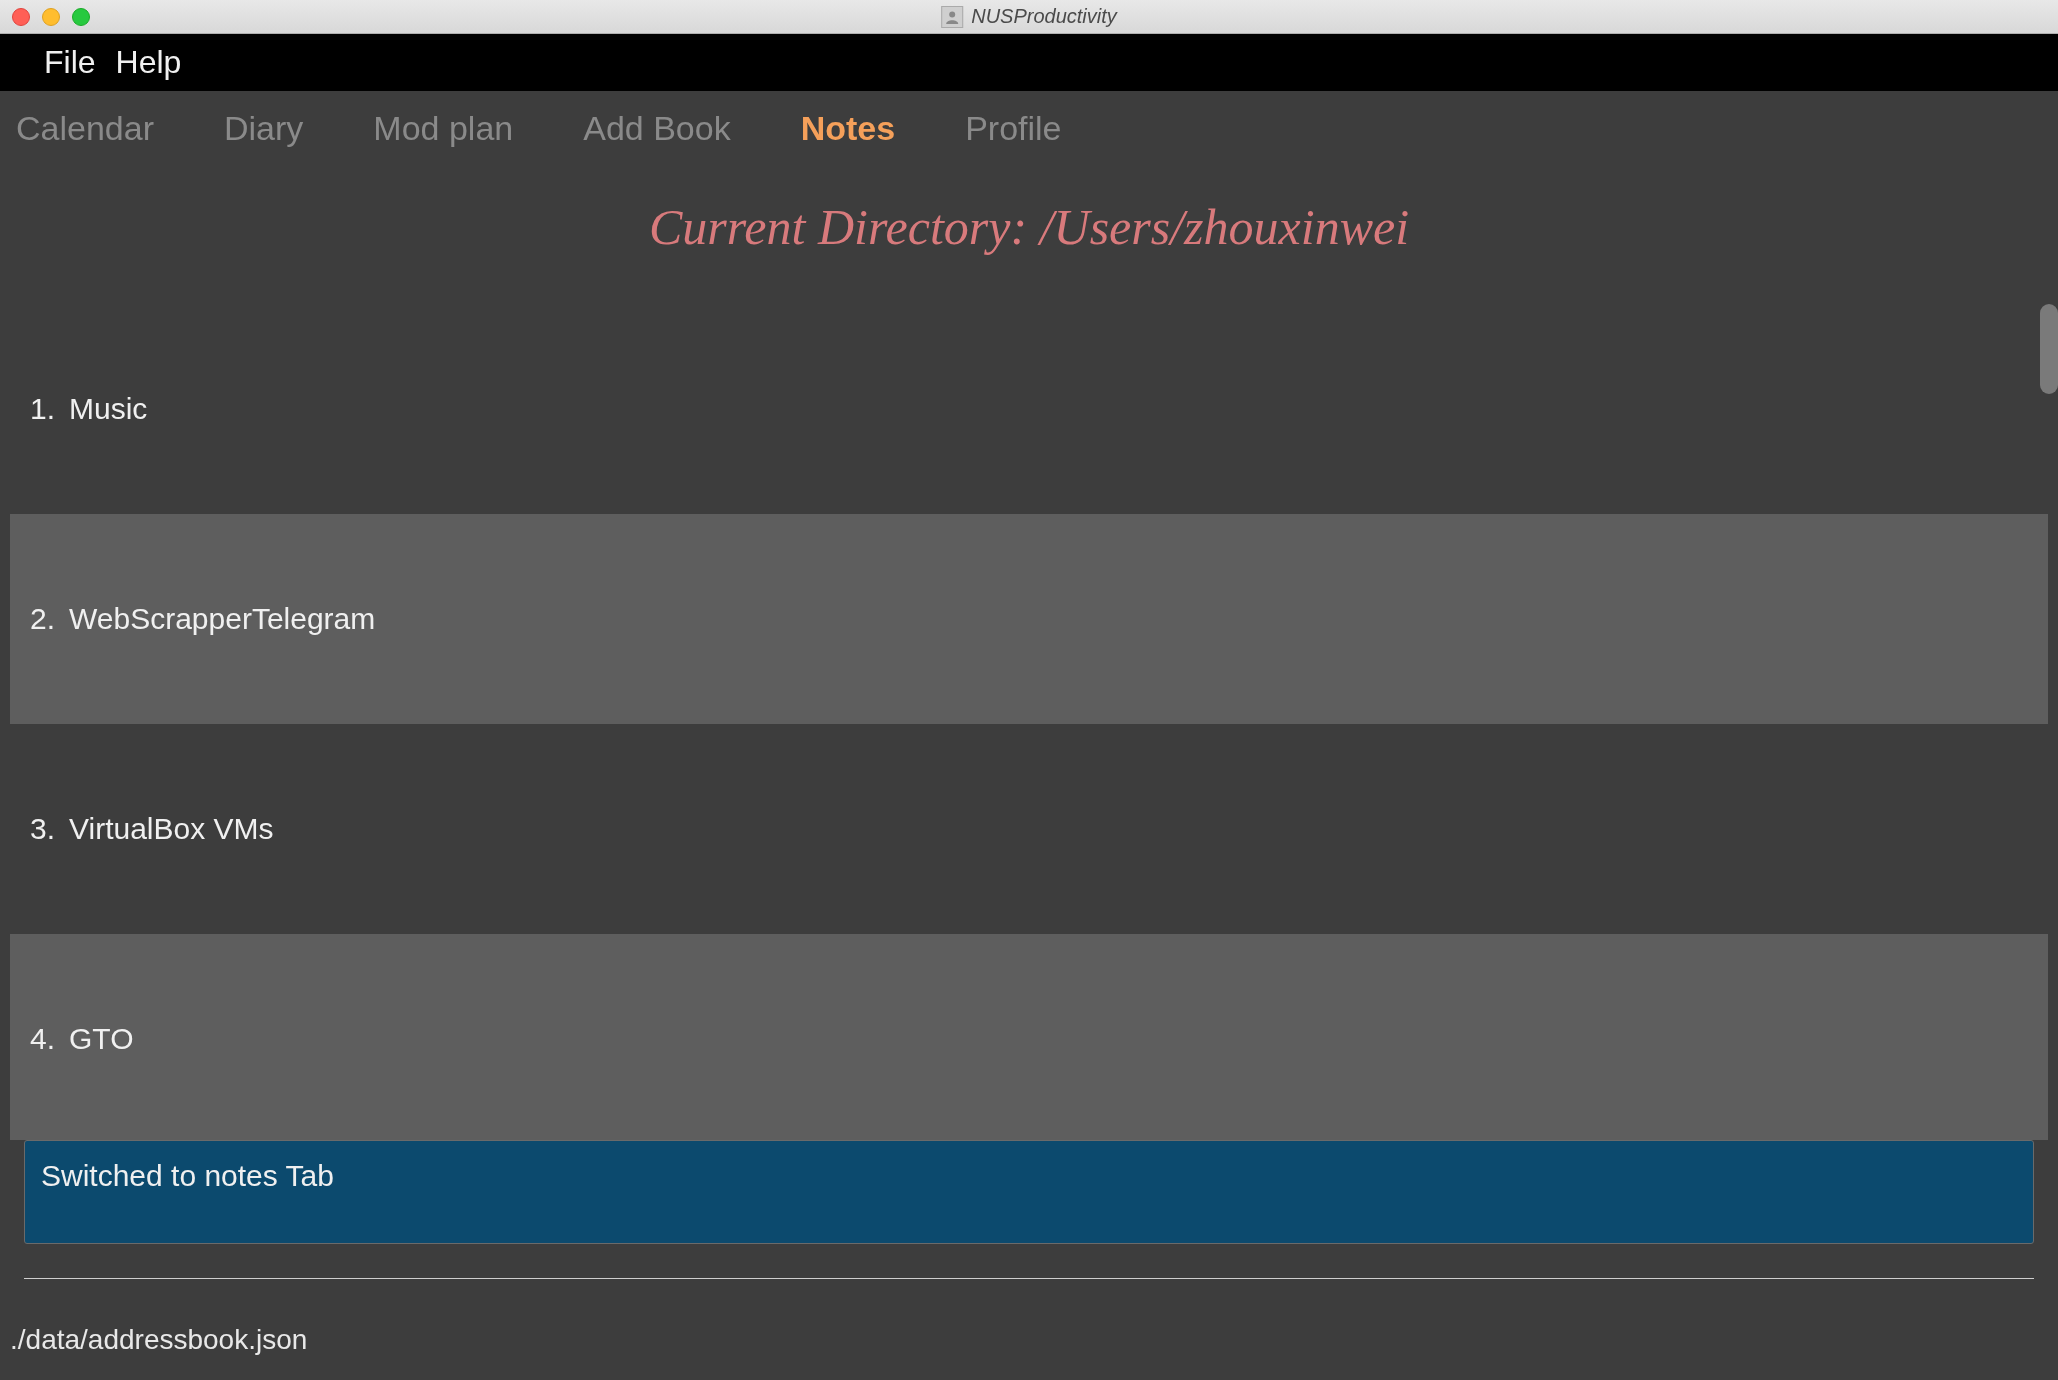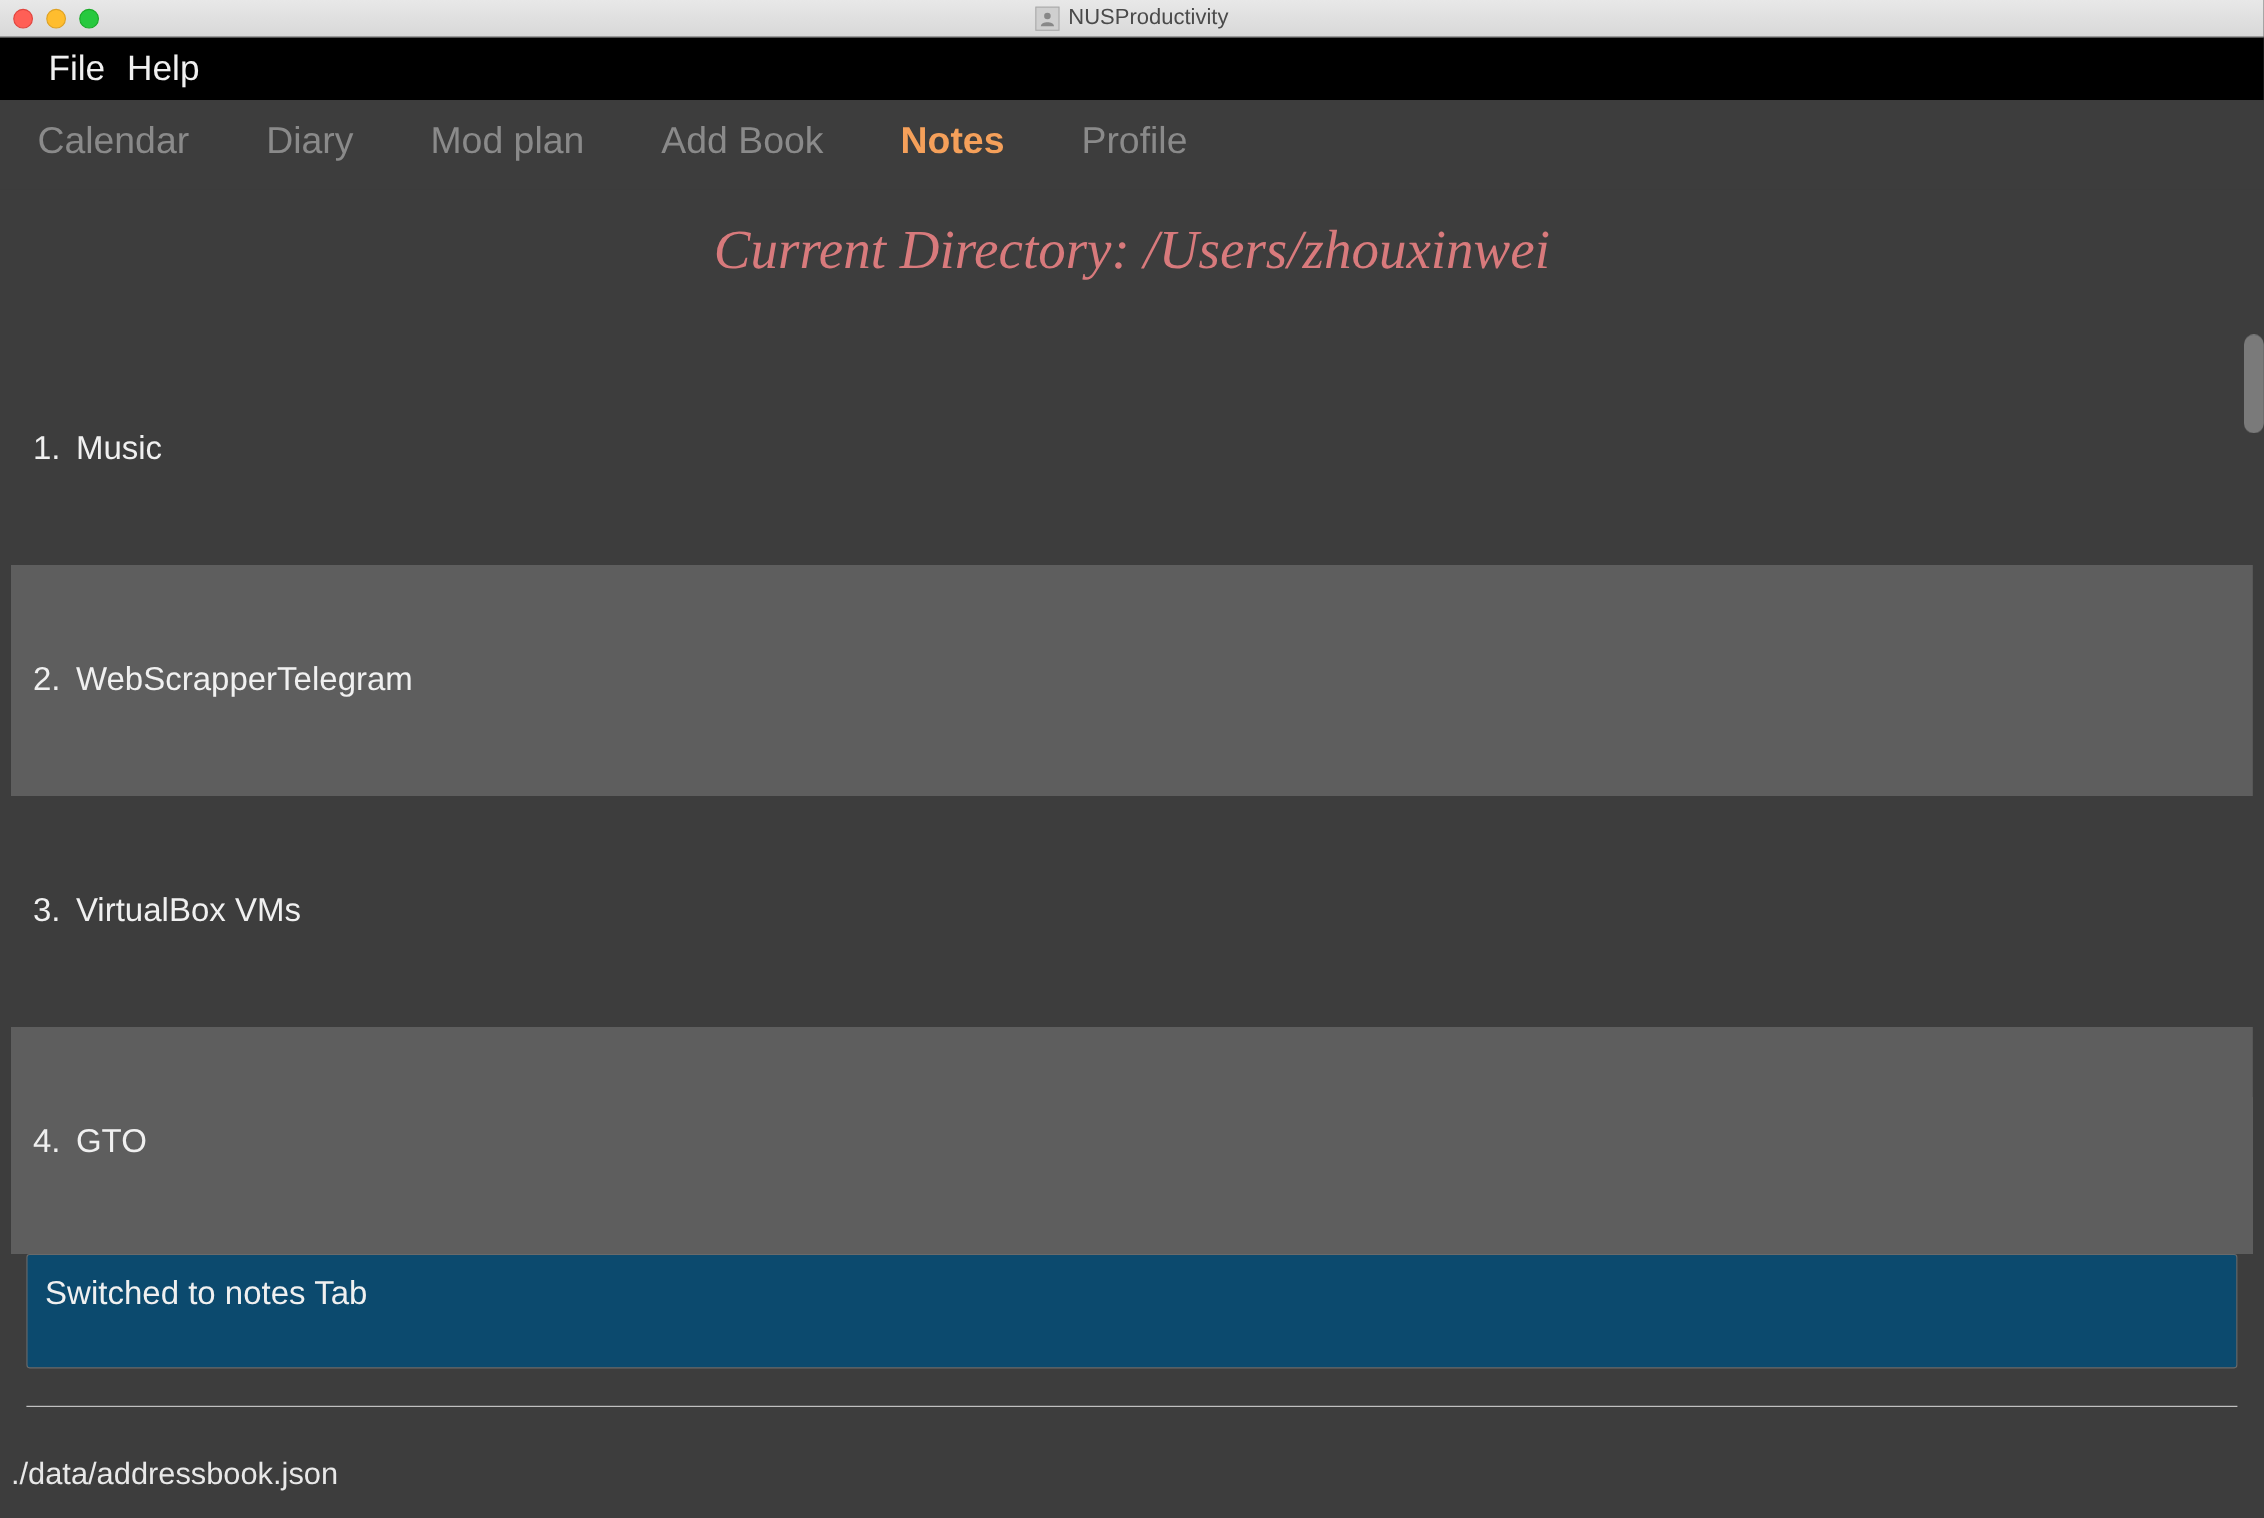--- a/index.html
+++ b/index.html
@@ -45,20 +45,21 @@
     .tl-green { background: #27c93f; border: 1px solid #1aab29; }
     .window-title {
       position: absolute;
       left: 50%;
       transform: translateX(-50%);
       font-size: 20px;
       color: #4a4a4a;
       display: flex;
       align-items: flex-end;
       gap: 8px;
+      font-style: italic;
     }
     .title-icon {
       width: 22px;
       height: 22px;
       background: #cfcfcf;
       border: 1px solid #aaa;
       display: flex;
       align-items: center;
       justify-content: center;
       font-size: 14px;
@@ -70,21 +71,21 @@
       display: flex;
       gap: 20px;
     }
     .menubar-item {
       color: #f0f0f0;
       font-size: 32px;
       cursor: pointer;
     }
     .tabbar {
       background: #3d3d3d;
-      padding: 18px 34px 24px 34px;
+      padding: 18px 34px 24px 16px;
       display: flex;
       gap: 70px;
     }
     .tab {
       color: #8a8a8a;
       font-size: 34px;
       cursor: pointer;
     }
     .tab.active {
       color: #f5a05a;

